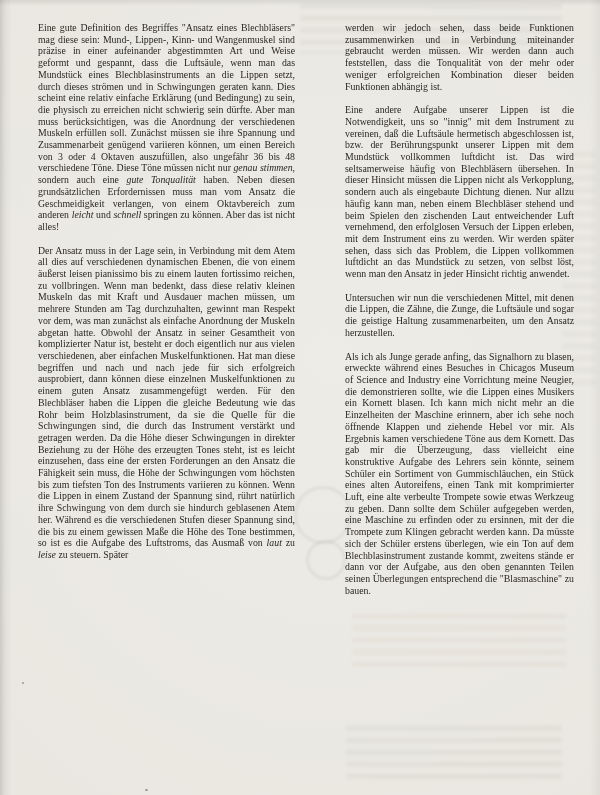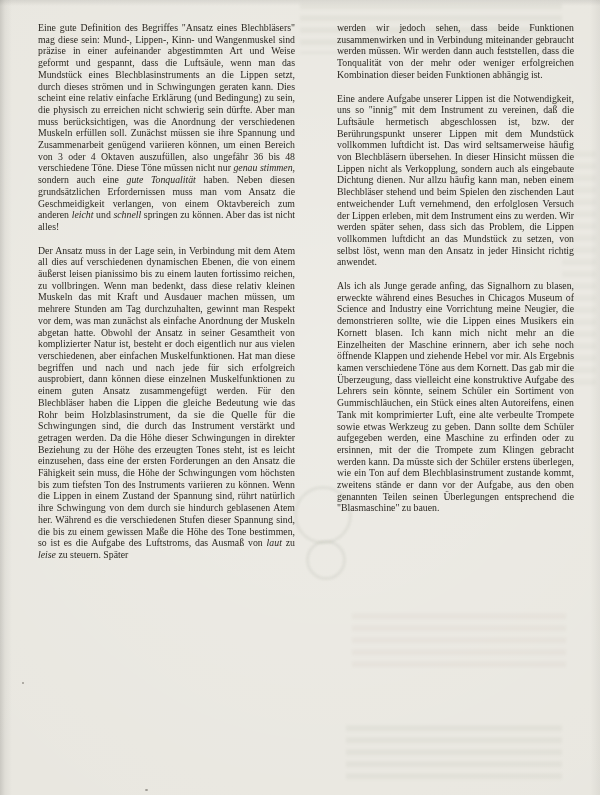--- a/index.html
+++ b/index.html
@@ -15,21 +15,21 @@
       #e9e7e0;
     overflow:hidden;
     font-family:"Liberation Serif","DejaVu Serif",serif;
   }
   .content { position:relative; padding:22px 26px 0 38px; z-index:2; }
   h1.title {
     margin:0 0 16px 0;
     font-size:17.5px; font-weight:bold; letter-spacing:.4px;
     color:#191713;
   }
-  .columns { display:flex; gap:14px; }
+  .columns { display:flex; gap:22px; }
   .col { color:#2a2721; font-size:9.8px; line-height:11.7px; text-align:justify; }
   .col-left  { width:257px; flex:0 0 257px; }
   .col-right { flex:1;margin-left:28px; }
   .col p { margin:0 0 12px 0; }
   .col p:last-child { margin-bottom:0; }
   .col i { font-style:italic; }
   
   .ghost {
     position:absolute; z-index:1; pointer-events:none;
     background:repeating-linear-gradient(180deg,
@@ -68,17 +68,18 @@
 
   <div class="content">
     <div class="columns">
       <div class="col col-left">
           <p><span>Eine gute Definition des Begriffes "Ansatz eines Blechbläsers" mag diese sein: Mund-, Lippen-, Kinn- und Wangenmuskel sind präzise in einer aufeinander abgestimmten Art und Weise geformt und gespannt, dass die Luftsäule, wenn man das Mundstück eines Blechblasinstruments an die Lippen setzt, durch dieses strömen und in Schwingungen geraten kann. Dies scheint eine relativ einfache Erklärung (und Bedingung) zu sein, die physisch zu erreichen nicht schwierig sein dürfte. Aber man muss berücksichtigen, was die Anordnung der verschiedenen Muskeln erfüllen soll. Zunächst müssen sie ihre Spannung und Zusammenarbeit genügend variieren können, um einen Bereich von 3 oder 4 Oktaven auszufüllen, also ungefähr 36 bis 48 verschiedene Töne. Diese Töne müssen nicht nur </span><i>genau stimmen</i><span>, sondern auch eine </span><i>gute Tonqualität</i><span> haben. Neben diesen grundsätzlichen Erfordernissen muss man vom Ansatz die Geschmeidigkeit verlangen, von einem Oktavbereich zum anderen </span><i>leicht</i><span> und </span><i>schnell</i><span> springen zu können. Aber das ist nicht alles!</span></p>
           <p><span>Der Ansatz muss in der Lage sein, in Verbindung mit dem Atem all dies auf verschiedenen dynamischen Ebenen, die von einem äußerst leisen pianissimo bis zu einem lauten fortissimo reichen, zu vollbringen. Wenn man bedenkt, dass diese relativ kleinen Muskeln das mit Kraft und Ausdauer machen müssen, um mehrere Stunden am Tag durchzuhalten, gewinnt man Respekt vor dem, was man zunächst als einfache Anordnung der Muskeln abgetan hatte. Obwohl der Ansatz in seiner Gesamtheit von komplizierter Natur ist, besteht er doch eigentlich nur aus vielen verschiedenen, aber einfachen Muskelfunktionen. Hat man diese begriffen und nach und nach jede für sich erfolgreich ausprobiert, dann können diese einzelnen Muskelfunktionen zu einem guten Ansatz zusammengefügt werden. Für den Blechbläser haben die Lippen die gleiche Bedeutung wie das Rohr beim Holzblasinstrument, da sie die Quelle für die Schwingungen sind, die durch das Instrument verstärkt und getragen werden. Da die Höhe dieser Schwingungen in direkter Beziehung zu der Höhe des erzeugten Tones steht, ist es leicht einzusehen, dass eine der ersten Forderungen an den Ansatz die Fähigkeit sein muss, die Höhe der Schwingungen vom höchsten bis zum tiefsten Ton des Instruments variieren zu können. Wenn die Lippen in einem Zustand der Spannung sind, rührt natürlich ihre Schwingung von dem durch sie hindurch geblasenen Atem her. Während es die verschiedenen Stufen dieser Spannung sind, die bis zu einem gewissen Maße die Höhe des Tone bestimmen, so ist es die Aufgabe des Luftstroms, das Ausmaß von </span><i>laut</i><span> zu </span><i>leise</i><span> zu steuern. Später</span></p>
         </div>
       <div class="col col-right">
           <p><span>werden wir jedoch sehen, dass beide Funktionen zusammenwirken und in Verbindung miteinander gebraucht werden müssen. Wir werden dann auch feststellen, dass die Tonqualität von der mehr oder weniger erfolgreichen Kombination dieser beiden Funktionen abhängig ist.</span></p>
           <p><span>Eine andere Aufgabe unserer Lippen ist die Notwendigkeit, uns so "innig" mit dem Instrument zu vereinen, daß die Luftsäule hermetisch abgeschlossen ist, bzw. der Berührungspunkt unserer Lippen mit dem Mundstück vollkommen luftdicht ist. Das wird seltsamerweise häufig von Blechbläsern übersehen. In dieser Hinsicht müssen die Lippen nicht als Verkopplung, sondern auch als eingebaute Dichtung dienen. Nur allzu häufig kann man, neben einem Blechbläser stehend und beim Spielen den zischenden Laut entweichender Luft vernehmend, den erfolglosen Versuch der Lippen erleben, mit dem Instrument eins zu werden. Wir werden später sehen, dass sich das Problem, die Lippen vollkommen luftdicht an das Mundstück zu setzen, von selbst löst, wenn man den Ansatz in jeder Hinsicht richtig anwendet.</span></p>
+          <p><span>Untersuchen wir nun die verschiedenen Mittel, mit denen die Lippen, die Zähne, die Zunge, die Luftsäule und sogar die geistige Haltung zusammenarbeiten, um den Ansatz herzustellen.</span></p>
           <p><span>Als ich als Junge gerade anfing, das Signalhorn zu blasen, erweckte während eines Besuches in Chicagos Museum of Science and Industry eine Vorrichtung meine Neugier, die demonstrieren sollte, wie die Lippen eines Musikers ein Kornett blasen. Ich kann mich nicht mehr an die Einzelheiten der Maschine erinnern, aber ich sehe noch öffnende Klappen und ziehende Hebel vor mir. Als Ergebnis kamen verschiedene Töne aus dem Kornett. Das gab mir die Überzeugung, dass vielleicht eine konstruktive Aufgabe des Lehrers sein könnte, seinem Schüler ein Sortiment von Gummischläuchen, ein Stück eines alten Autoreifens, einen Tank mit komprimierter Luft, eine alte verbeulte Trompete sowie etwas Werkzeug zu geben. Dann sollte dem Schüler aufgegeben werden, eine Maschine zu erfinden oder zu ersinnen, mit der die Trompete zum Klingen gebracht werden kann. Da müsste sich der Schüler erstens überlegen, wie ein Ton auf dem Blechblasinstrument zustande kommt, zweitens stände er dann vor der Aufgabe, aus den oben genannten Teilen seinen Überlegungen entsprechend die "Blasmaschine" zu bauen.</span></p>
         </div>
     </div>
   </div>
 </div>
 
 </body></html>

